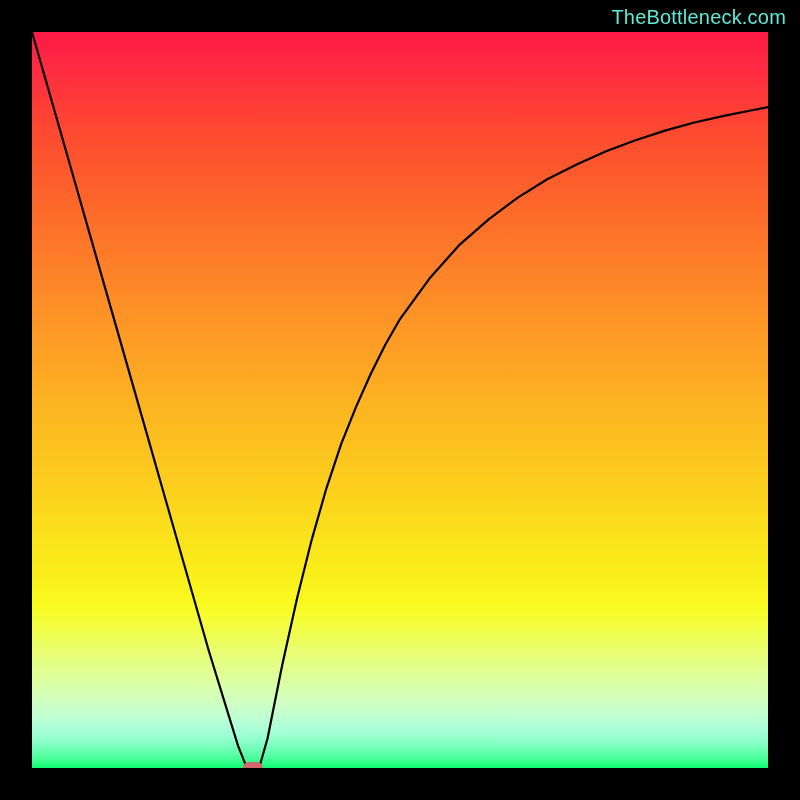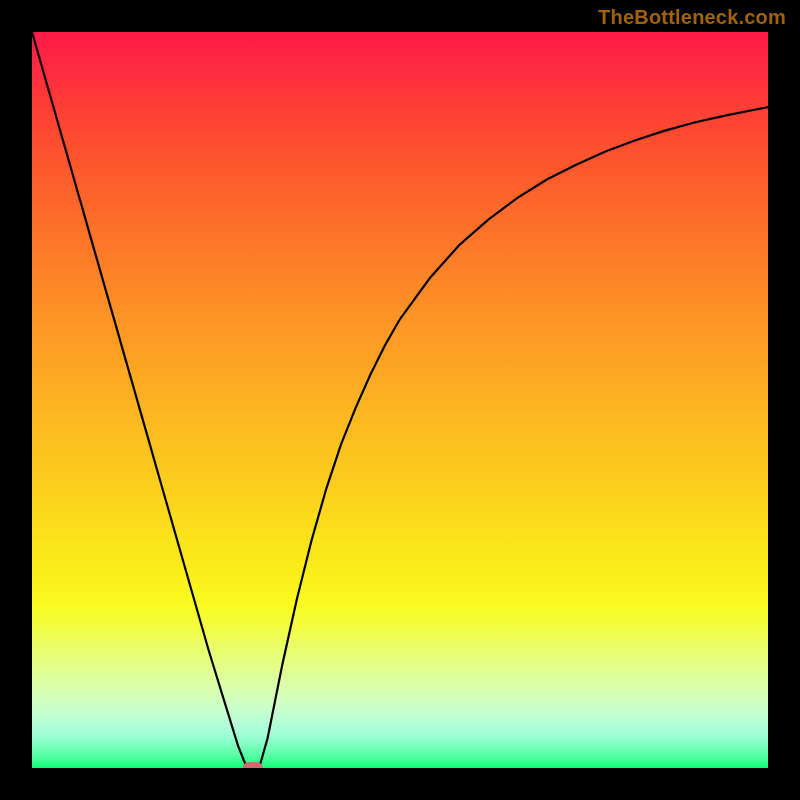--- a/index.html
+++ b/index.html
@@ -61,24 +61,23 @@
     );
   }
   .curve-svg {
     position: absolute;
     inset: 0;
   }
   .watermark {
     position: absolute;
     top: 6px;
     right: 14px;
-    color: #a16207;
+    color: #5eead4;
     font-size: 20px;
     letter-spacing: 0.2px;
-    font-weight: bold;
   }
 </style>
 </head>
 <body>
 
 <div class="wrap">
   <div class="plot">
     <div class="gradient"></div>
     <svg class="curve-svg" viewBox="0 0 736 736" preserveAspectRatio="none">
       <g>

